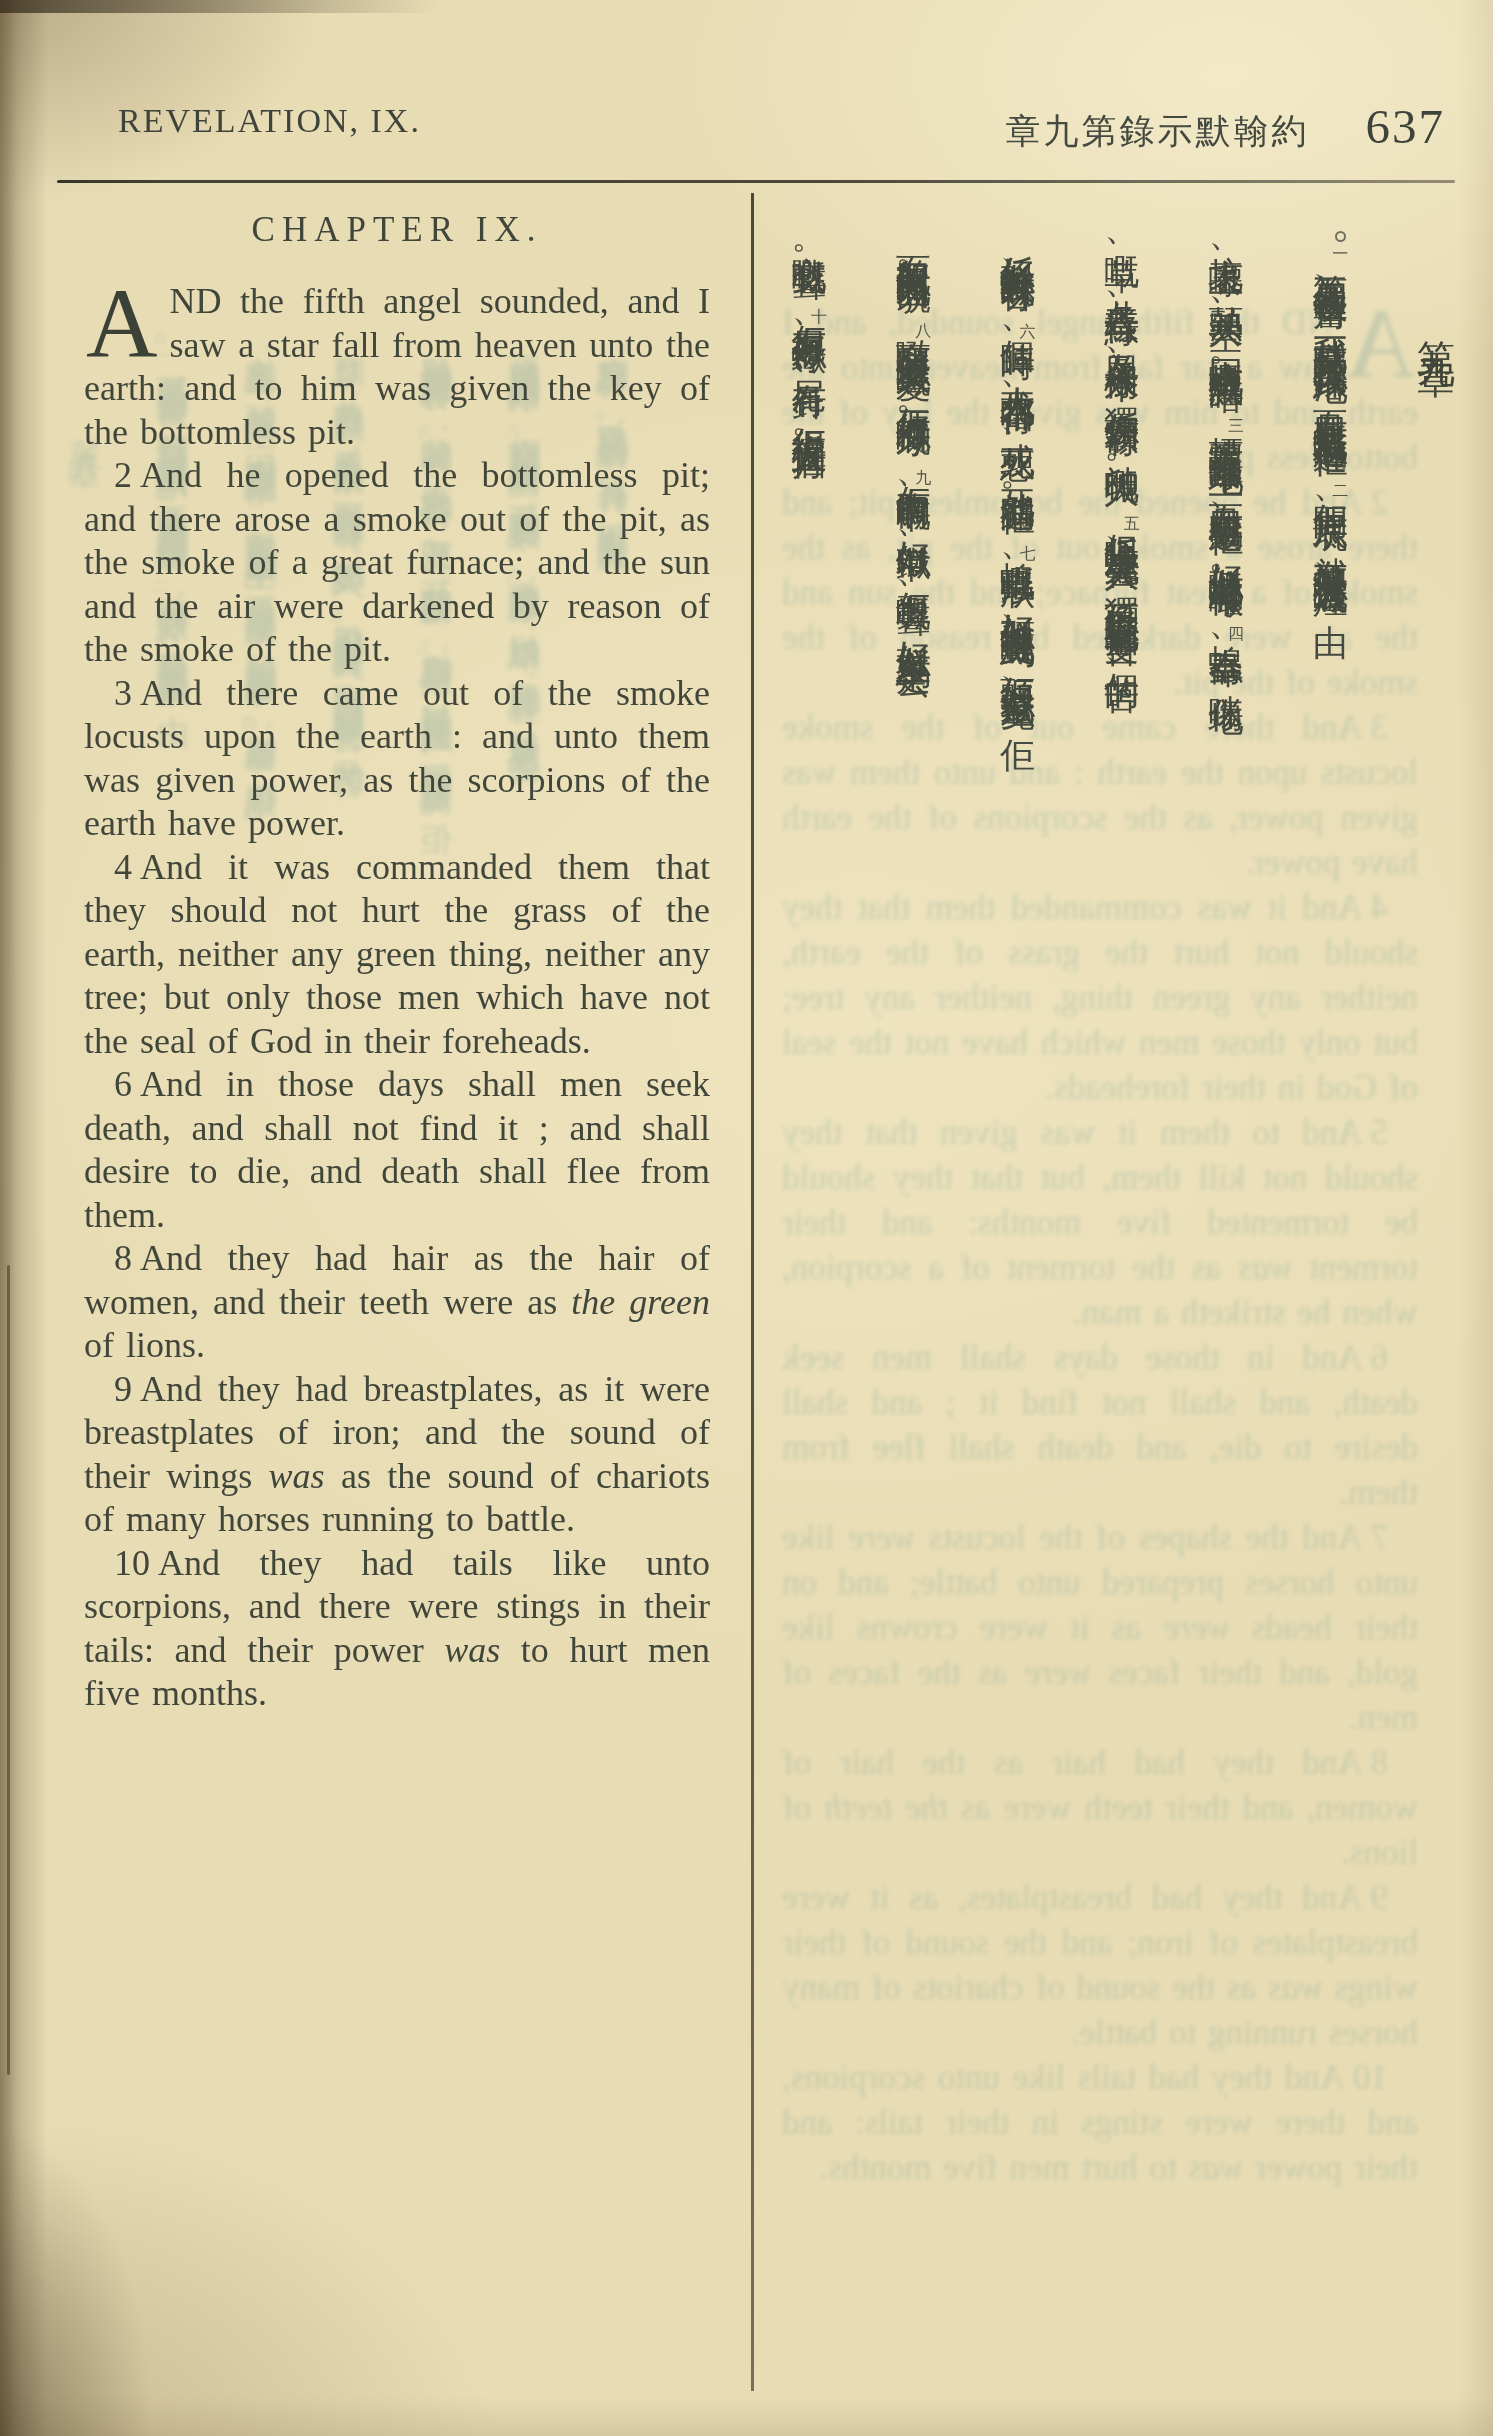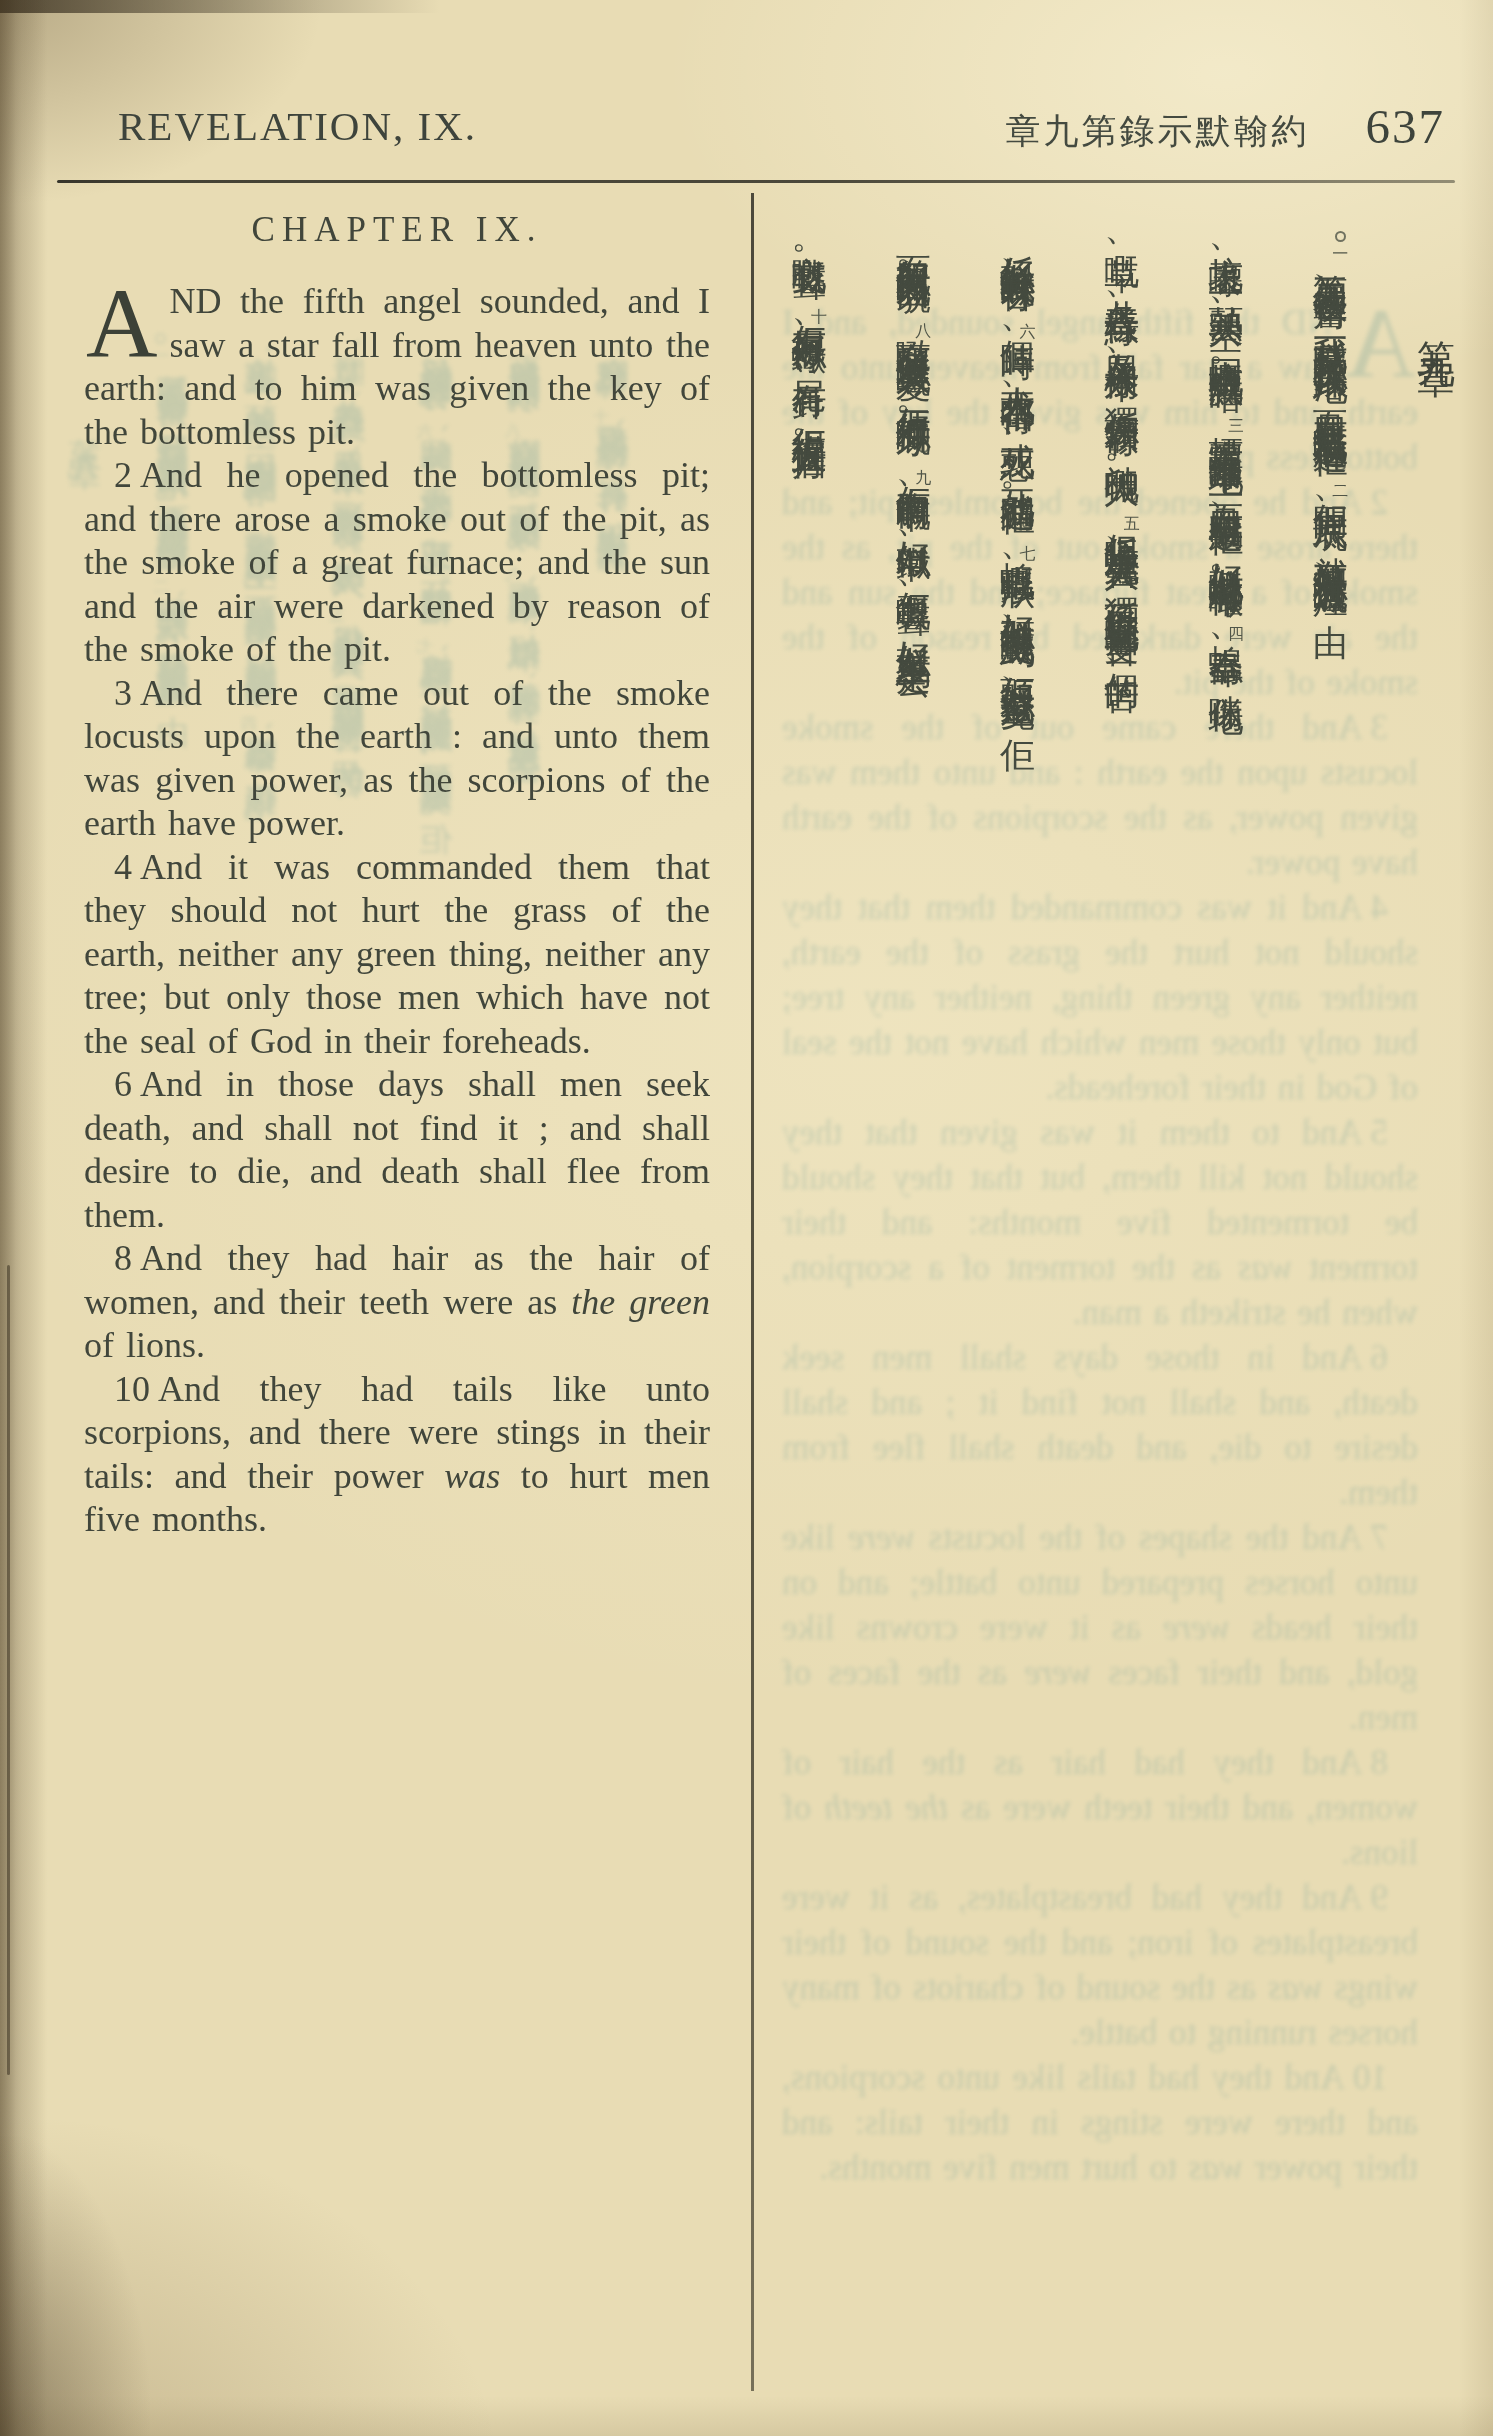--- a/index.html
+++ b/index.html
@@ -22,21 +22,21 @@
   .edge-top{position:absolute;top:0;left:0;width:440px;height:13px;
     background:linear-gradient(90deg, rgba(44,35,21,.72), rgba(44,35,21,0));}
   .edge-left{position:absolute;top:0;left:0;bottom:0;width:48px;
     background:linear-gradient(90deg, rgba(70,56,34,.38), rgba(70,56,34,.14) 45%, rgba(70,56,34,0));}
   .corner-bl{position:absolute;left:0;bottom:0;width:150px;height:300px;
     background:radial-gradient(ellipse at 0% 100%, rgba(58,46,28,.42), transparent 72%);}
   .spine-crease{position:absolute;left:7px;top:1265px;height:810px;width:3px;
     background:rgba(48,40,26,.5);filter:blur(.7px);border-radius:2px;}
   
   .running-head{position:absolute;top:102px;left:0;right:0;height:52px;z-index:3;}
-  .head-left{position:absolute;left:118px;top:0;font-size:41px;letter-spacing:2px;color:#3e443c;font-family:Liberation Serif, serif;}
+  .head-left{position:absolute;left:118px;top:0;font-size:34px;letter-spacing:2px;color:#3e443c;font-family:Liberation Serif, serif;}
   .head-right{position:absolute;right:48px;top:-4px;white-space:nowrap;}
   .head-zh{font-size:35px;letter-spacing:3px;color:#444a40;}
   .folio{font-size:49px;margin-left:52px;color:#3e443c;letter-spacing:2px;}
   .rule{position:absolute;top:180px;left:57px;right:38px;height:3px;z-index:3;border-radius:2px;
     background:linear-gradient(90deg,#37352b 0%,#454335 8%,#4b483a 55%,#56534399 100%);}
   .divider{position:absolute;left:751px;top:193px;height:2198px;width:2.5px;z-index:3;
     background:linear-gradient(180deg,#4c493b 0%,#55513f 60%,#5a5542cc 100%);}
   
   .col-en{position:absolute;left:84px;top:198px;width:626px;z-index:2;}
   .chap{margin:12px 0 30px 0;text-align:center;font-weight:normal;
@@ -117,20 +117,21 @@
 
   <section class="col-en">
     <h2 class="chap">CHAPTER IX.</h2>
     <div id="verses">
         <p class="verse first"><span class="dropcap">A</span>ND the fifth angel sounded, and I saw a star fall from heaven unto the earth: and to him was given the key of the bottomless pit.</p>
         <p class="verse"><span class="vnum">2</span>And he opened the bottomless pit; and there arose a smoke out of the pit, as the smoke of a great furnace; and the sun and the air were darkened by reason of the smoke of the pit.</p>
         <p class="verse"><span class="vnum">3</span>And there came out of the smoke locusts upon the earth : and unto them was given power, as the scorpions of the earth have power.</p>
         <p class="verse"><span class="vnum">4</span>And it was commanded them that they should not hurt the grass of the earth, neither any green thing, neither any tree; but only those men which have not the seal of God in their foreheads.</p>
         <p class="verse"><span class="vnum">6</span>And in those days shall men seek death, and shall not find it ; and shall desire to die, and death shall flee from them.</p>
         <p class="verse"><span class="vnum">8</span>And they had hair as the hair of women, and their teeth were as <i>the green</i> of lions.</p>
+        <p class="verse"><span class="vnum">9</span>And they had breastplates, as it were breastplates of iron; and the sound of their wings <i>was</i> as the sound of chariots of many horses running to battle.</p>
         <p class="verse"><span class="vnum">10</span>And they had tails like unto scorpions, and there were stings in their tails: and their power <i>was</i> to hurt men five months.</p>
       </div>
   </section>
 
   <section class="col-zh">
     <div class="cols-flex" id="zh-cols">
         <div class="v-col title-col">第九章</div>
         <div class="v-col"><span class="vmark">一</span>第五個天使吹響角、我就睇見一粒星喺天跌落地、而且有無底坑嘅鎖匙俾過佢、<span class="vmark">二</span>佢開無底坑、就有煙好似大火爐嘅煙、由</div>
         <div class="v-col">坑裏上嚟、熱頭共天空、因坑嘅煙就黑暗。<span class="vmark">三</span>煙裏頭有蝗蟲出嚟地上、而且有權賜過佢、好似地嘅蠍有權噉。<span class="vmark">四</span>蝗蟲奉命、咪傷地</div>
         <div class="v-col">嘅草、共各樣靑綠、與及各樣樹木、獨係傷額頭冇　神印嘅人。<span class="vmark">五</span>但係唔准蝗蟲害死人、獨係可以令佢哋五個月受苦、個的苦、</div>

